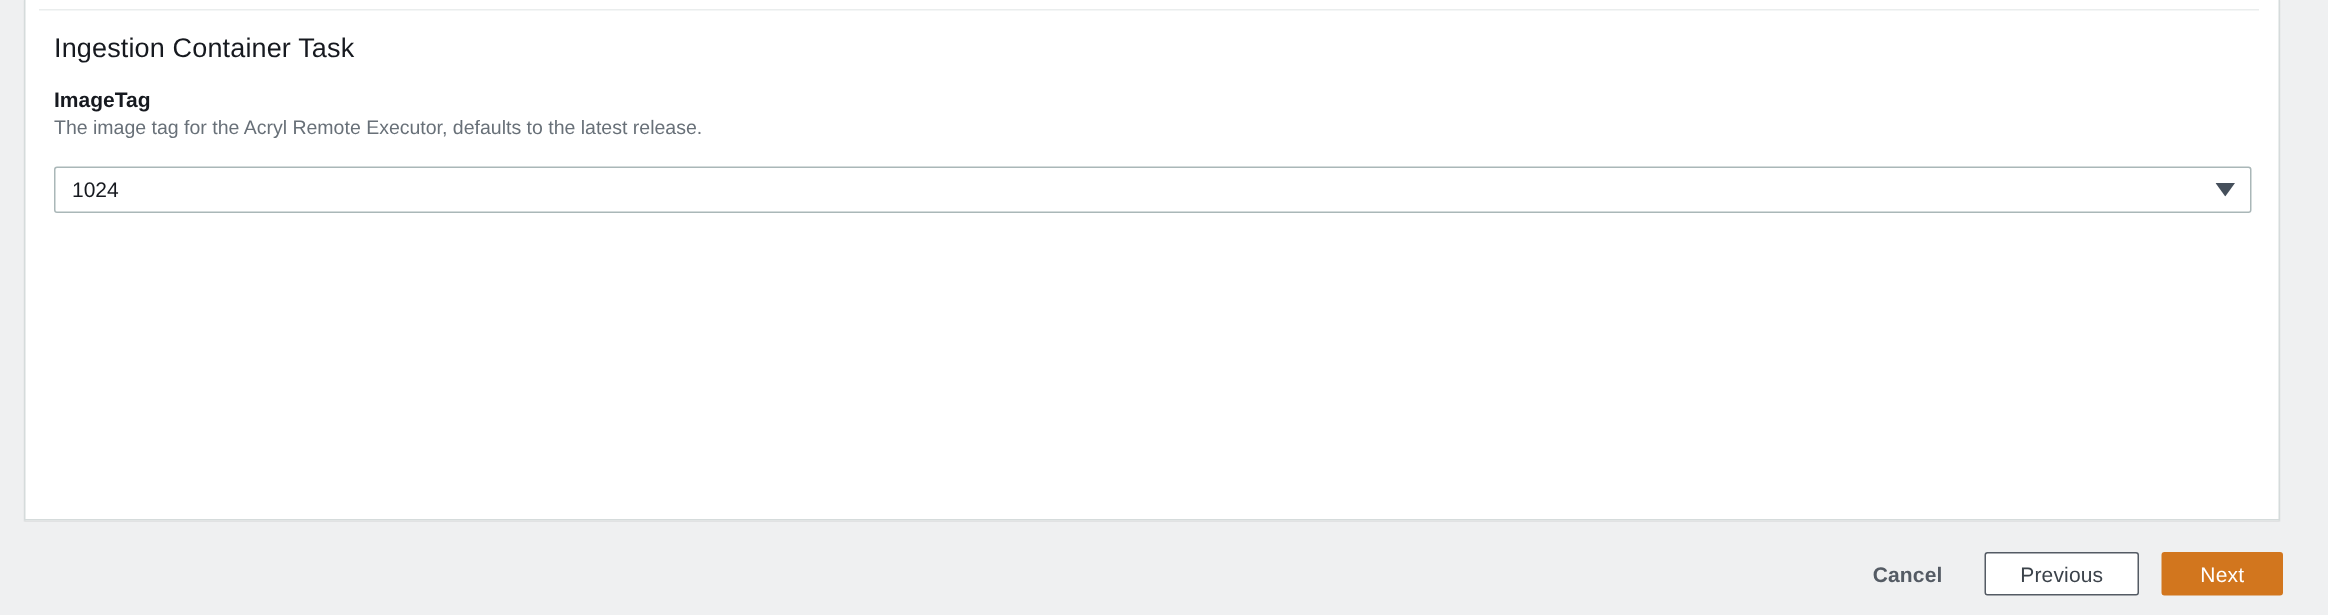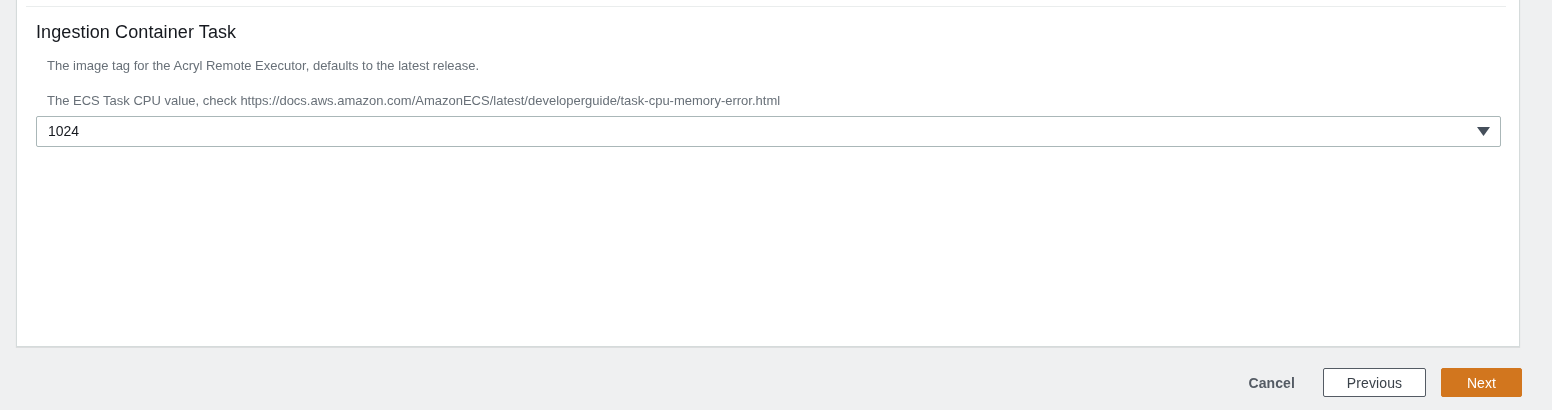--- a/index.html
+++ b/index.html
@@ -77,21 +77,20 @@
     color: #16191f;
     margin-bottom: 1px;
   }
 
   .field-desc {
     font-size: 13px;
     font-weight: 400;
     line-height: 18px;
     color: #687078;
     margin-bottom: 6px;
-    margin-left: 11px;
   }
 
   .text-input {
     display: block;
     box-sizing: border-box;
     width: 1465px;
     height: 31px;
     padding: 0 11px;
     font-family: "Liberation Sans", sans-serif;
     font-size: 14px;
@@ -214,25 +213,25 @@
 <div class="page">
 
   <div class="card">
     <div class="card-top-divider"></div>
 
     <div class="card-body">
 
       <div class="section-title">Ingestion Container Task</div>
 
       <div class="field">
+        <div class="field-label">ImageTag</div>
         <div class="field-desc">The image tag for the Acryl Remote Executor, defaults to the latest release.</div>
       </div>
 
       <div class="field">
-        <div class="field-desc">The ECS Task CPU value, check https://docs.aws.amazon.com/AmazonECS/latest/developerguide/task-cpu-memory-error.html</div>
         <div class="select-wrap">
           <div class="select-box">1024</div>
           <span class="select-arrow">
             <svg width="13" height="9" viewBox="0 0 13 9" aria-hidden="true">
               <polygon points="0,0 13,0 6.5,9" fill="#454f5b"></polygon>
             </svg>
           </span>
         </div>
       </div>
 

